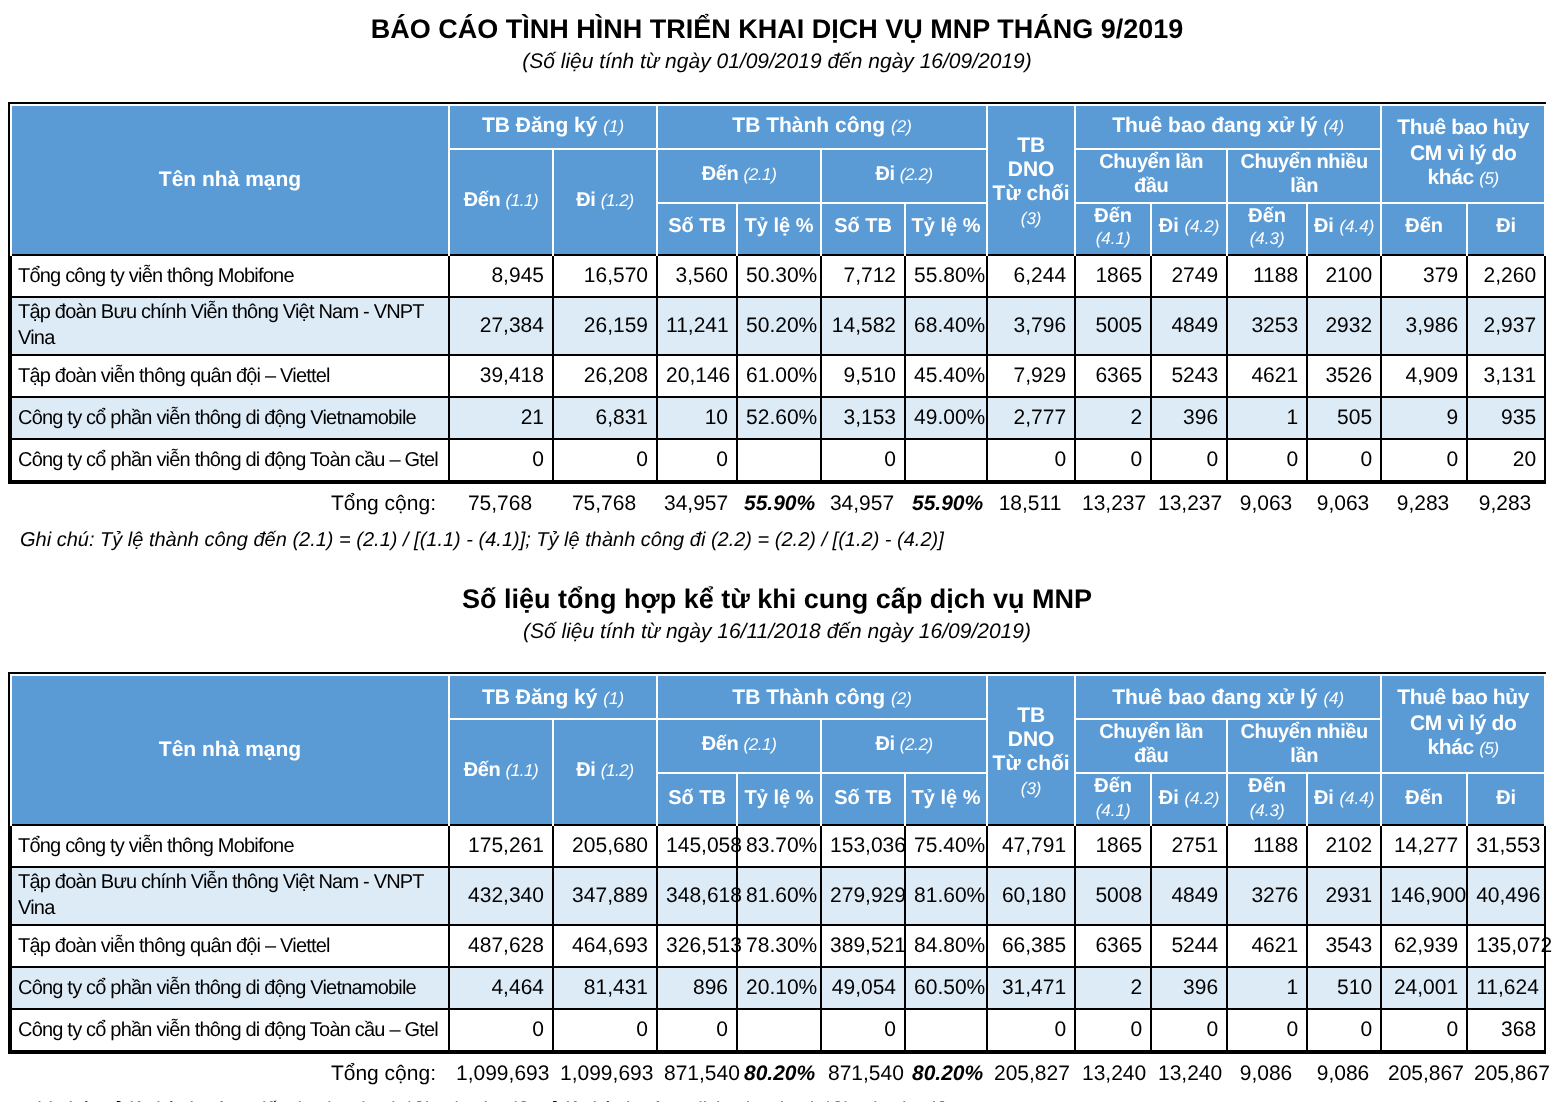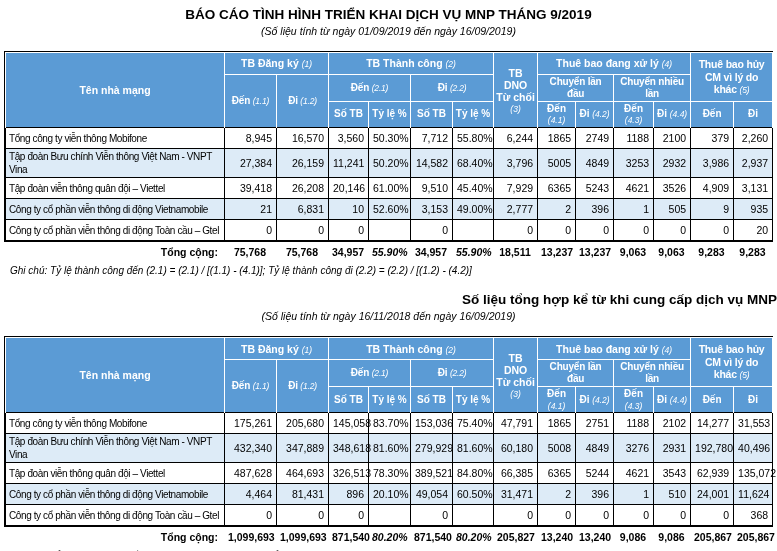--- a/index.html
+++ b/index.html
@@ -13,21 +13,21 @@
     width:777px;height:551px;overflow:hidden;background:#fff;color:#000;
     font-family:"Liberation Sans","DejaVu Sans",sans-serif;
   }
   .page-title{
     margin:7px 0 3px 0;text-align:center;font-size:13.5px;font-weight:bold;
   }
   .page-subtitle{
     margin:0 0 14px 0;text-align:center;font-size:10.5px;font-style:italic;
   }
   .section-title{
-    margin:16px 0 3px 0;text-align:right;font-size:13.5px;font-weight:bold;
+    margin:16px 0 3px 0;text-align:center;font-size:13.5px;font-weight:bold;
   }
   .grid-wrap{
     width:769px;margin-left:4px;border:1px solid var(--grid-border);
   }
   table.grid{
     width:767px;border-collapse:collapse;table-layout:fixed;
   }
   table.grid thead th{
     background:var(--header-bg);color:#fff;font-weight:bold;font-size:10.5px;
     border:1px solid #fff;border-bottom:none;text-align:center;vertical-align:middle;
@@ -48,21 +48,21 @@
   }
   table.grid tbody td.name{
     text-align:left;font-size:10px;letter-spacing:-0.4px;padding:1px 3px;line-height:1.3;
   }
   table.grid tbody td.num{text-align:right;white-space:nowrap;}
   table.grid tbody tr.band td{background:var(--band-bg);}
   table.totals-row{
     width:767px;margin-left:5px;border-collapse:collapse;table-layout:fixed;
   }
   table.totals-row td{
-    height:20px;font-size:10.5px;font-weight:bold;vertical-align:middle;
+    height:20px;font-size:10.5px;font-weight:normal;vertical-align:middle;
     padding:2px 4px;white-space:nowrap;
   }
   table.totals-row td.total-label{text-align:right;padding-right:6px;}
   table.totals-row td.num{text-align:center;}
   table.totals-row td.pct{font-style:italic;font-weight:600;}
   .note{
     margin:3px 0 0 10px;font-size:10px;font-style:italic;
   }
 </style>
 </head>
@@ -323,21 +323,21 @@
           <td class="num">347,889</td>
           <td class="num">348,618</td>
           <td class="num">81.60%</td>
           <td class="num">279,929</td>
           <td class="num">81.60%</td>
           <td class="num">60,180</td>
           <td class="num">5008</td>
           <td class="num">4849</td>
           <td class="num">3276</td>
           <td class="num">2931</td>
-          <td class="num">192,780</td>
+          <td class="num">146,900</td>
           <td class="num">40,496</td>
         </tr>
         <tr>
           <td class="name">Tập đoàn viễn thông quân đội – Viettel</td>
           <td class="num">487,628</td>
           <td class="num">464,693</td>
           <td class="num">326,513</td>
           <td class="num">78.30%</td>
           <td class="num">389,521</td>
           <td class="num">84.80%</td>

